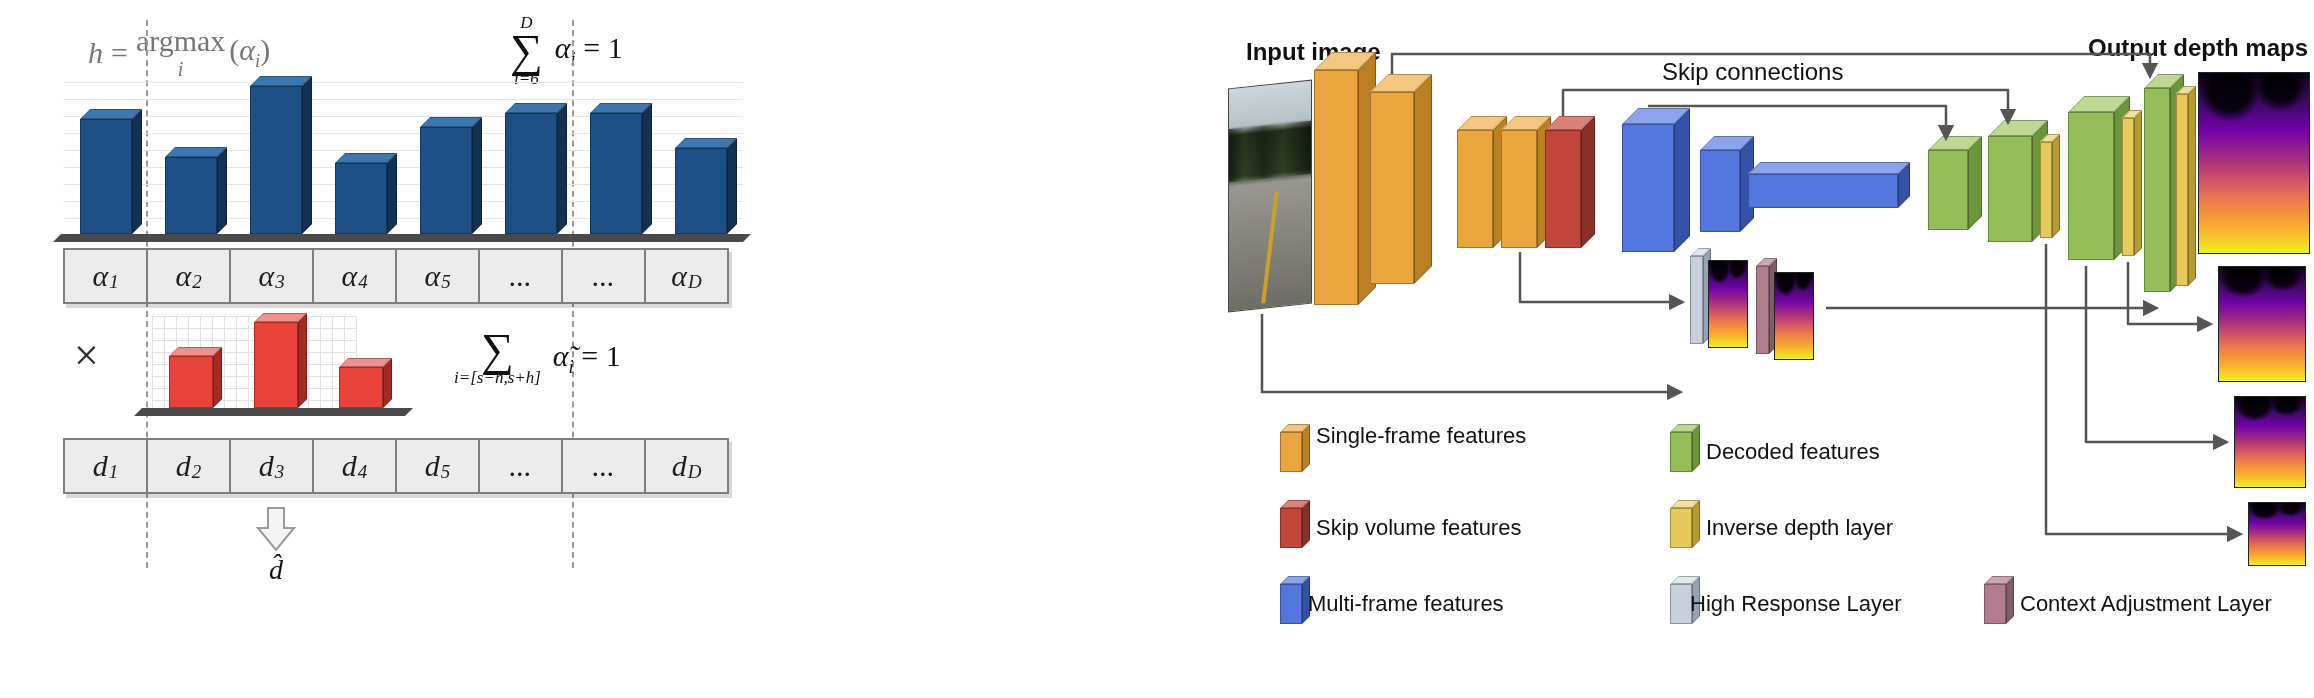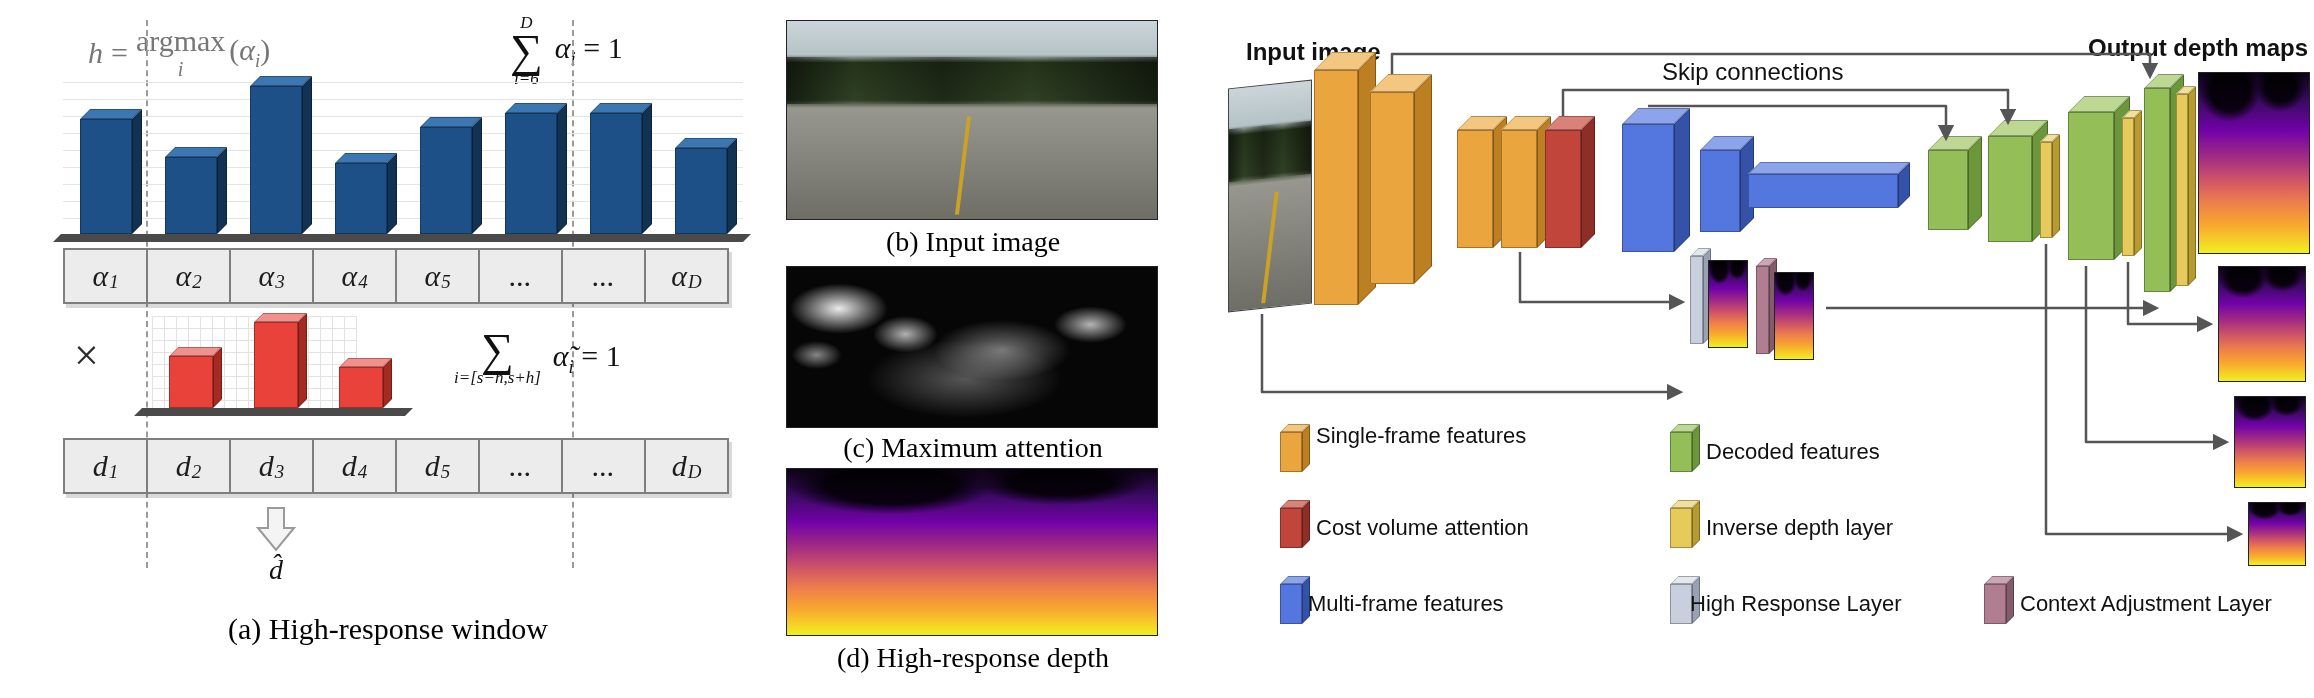--- a/index.html
+++ b/index.html
@@ -192,33 +192,22 @@
           <span>d</span>
           <sub>D</sub>
         </div>
       </div>
 
     <svg class="down-arrow" style="left:238px;top:506px" width="40" height="46" viewBox="0 0 40 46">
       <path d="M12 2 H28 V22 H38 L20 44 L2 22 H12 Z" fill="#f4f4f4" stroke="#9a9a9a" stroke-width="2"></path>
     </svg>
     <div class="dhat" style="left:230px;top:554px;width:56px">d̂</div>
 
-    <div class="cap" style="left:40px;top:612px;width:660px;font-size:30px">(a) High-response window</div>
   </div>
 
-  <div class="panel panel-mid">
-    <div class="shot street" style="left:8px;top:20px;width:372px;height:200px"></div>
-    <div class="cap" style="left:0;top:226px;width:390px">(b) Input image</div>
-
-    <div class="shot attn" style="left:8px;top:266px;width:372px;height:162px"></div>
-    <div class="cap" style="left:0;top:432px;width:390px">(c) Maximum attention</div>
-
-    <div class="shot plasma" style="left:8px;top:468px;width:372px;height:168px"></div>
-    <div class="cap" style="left:0;top:642px;width:390px">(d) High-response depth</div>
-  </div>
 
   <div class="panel panel-arch">
 
     <div class="arch-label bold" style="left:24px;top:38px">Input image</div>
     <div class="arch-label" style="left:440px;top:58px">Skip connections</div>
     <div class="arch-label bold" style="right:4px;top:34px">Output depth maps</div>
 
     <div class="shot street" style="left:6px;top:84px;width:84px;height:224px;transform:skewY(-6deg);border-color:#444"></div>
 
     <div class="cuboid" style="left: 92px; top: 70px; --w: 44px; --h: 235px; --d: 18px; --c: #EAA53E; --ct: #F3C77F; --cs: #BC7F22;"></div>
@@ -266,21 +255,21 @@
         <polyline points="864,266 864,442 1004,442" marker-end="url(#ah)"></polyline>
         <polyline points="824,244 824,534 1018,534" marker-end="url(#ah)"></polyline>
       </g>
     </svg>
 
     <div>
       <div class="cuboid" style="left: 58px; top: 432px; --w: 22px; --h: 40px; --d: 8px; --c: #EAA53E; --ct: #F3C77F; --cs: #BC7F22;"></div>
       <div class="lgd-label" style="left:94px;top:416px">Single-frame features</div>
 
       <div class="cuboid" style="left: 58px; top: 508px; --w: 22px; --h: 40px; --d: 8px; --c: #C2453C; --ct: #DA8178; --cs: #8E2F27;"></div>
-      <div class="lgd-label" style="left:94px;top:508px">Cost volume attention</div>
+      <div class="lgd-label" style="left:94px;top:508px">Skip volume features</div>
 
       <div class="cuboid" style="left: 58px; top: 584px; --w: 22px; --h: 40px; --d: 8px; --c: #5377DE; --ct: #8CA4EC; --cs: #3352A8;"></div>
       <div class="lgd-label" style="left:86px;top:584px">Multi-frame features</div>
 
       <div class="cuboid" style="left: 448px; top: 432px; --w: 22px; --h: 40px; --d: 8px; --c: #93BE58; --ct: #BCD893; --cs: #6C963B;"></div>
       <div class="lgd-label" style="left:484px;top:432px">Decoded features</div>
 
       <div class="cuboid" style="left: 448px; top: 508px; --w: 22px; --h: 40px; --d: 8px; --c: #E6CB5C; --ct: #F1E09C; --cs: #B69B30;"></div>
       <div class="lgd-label" style="left:484px;top:508px">Inverse depth layer</div>
 

